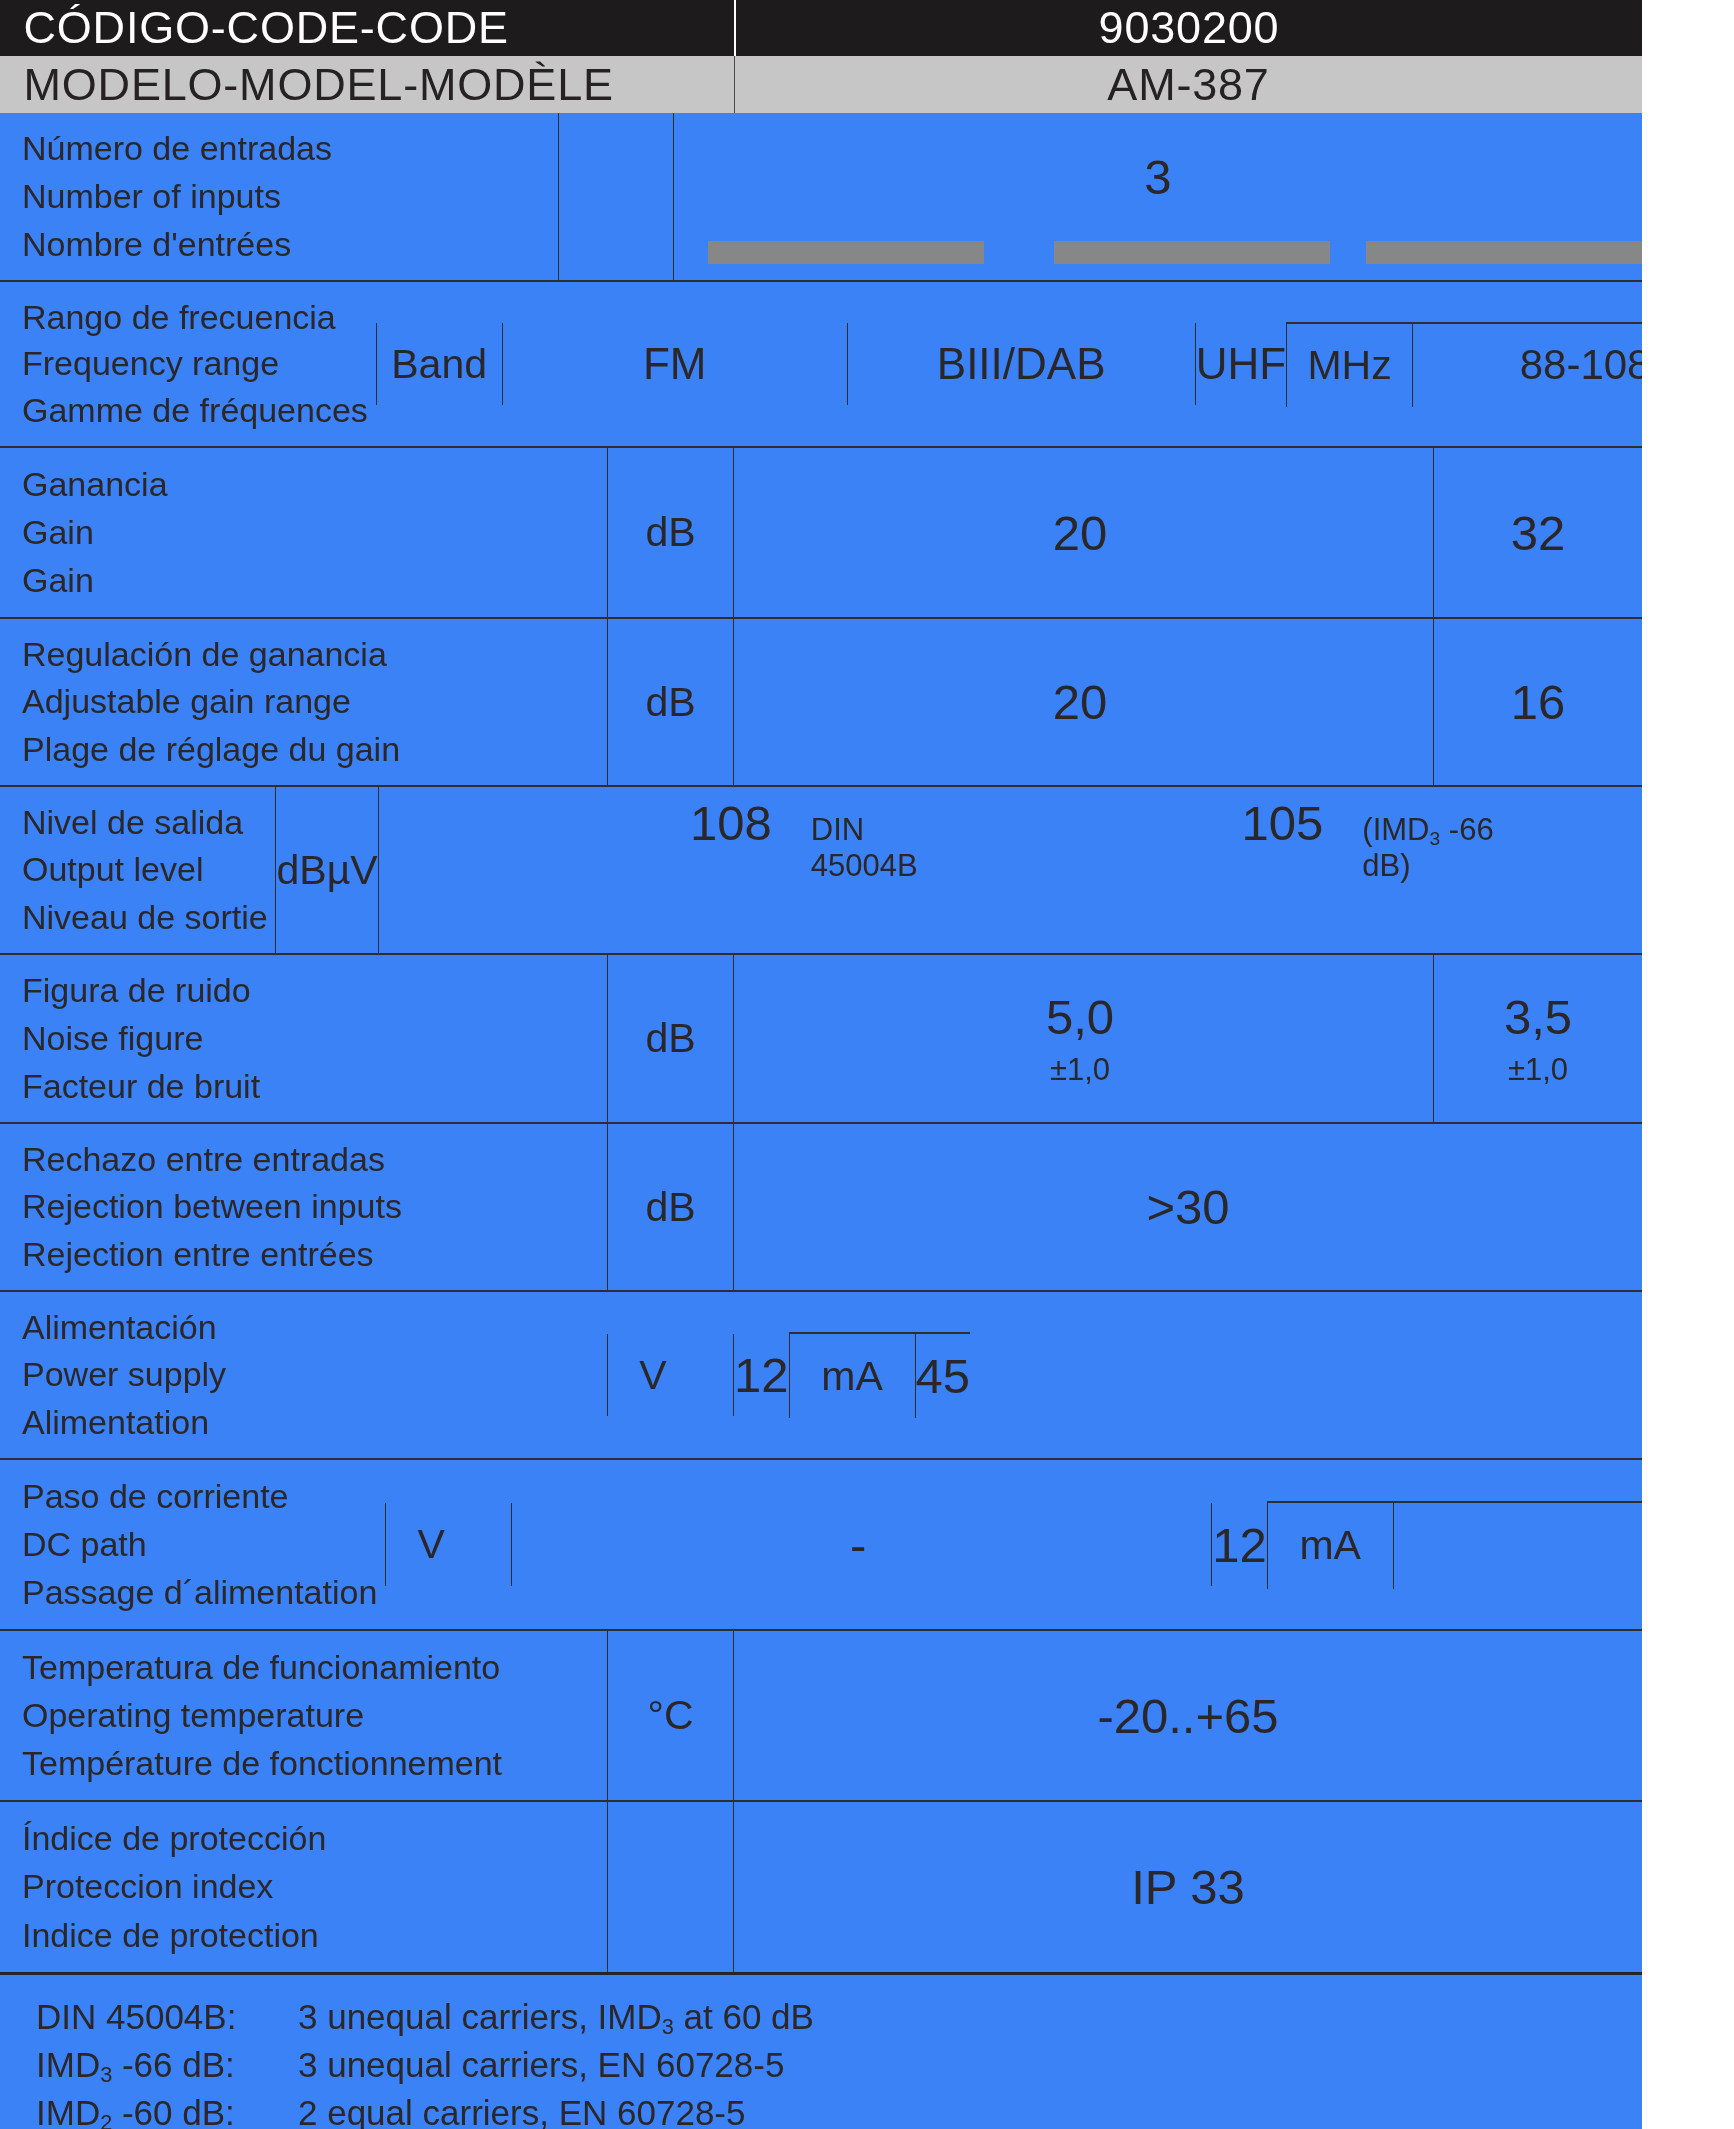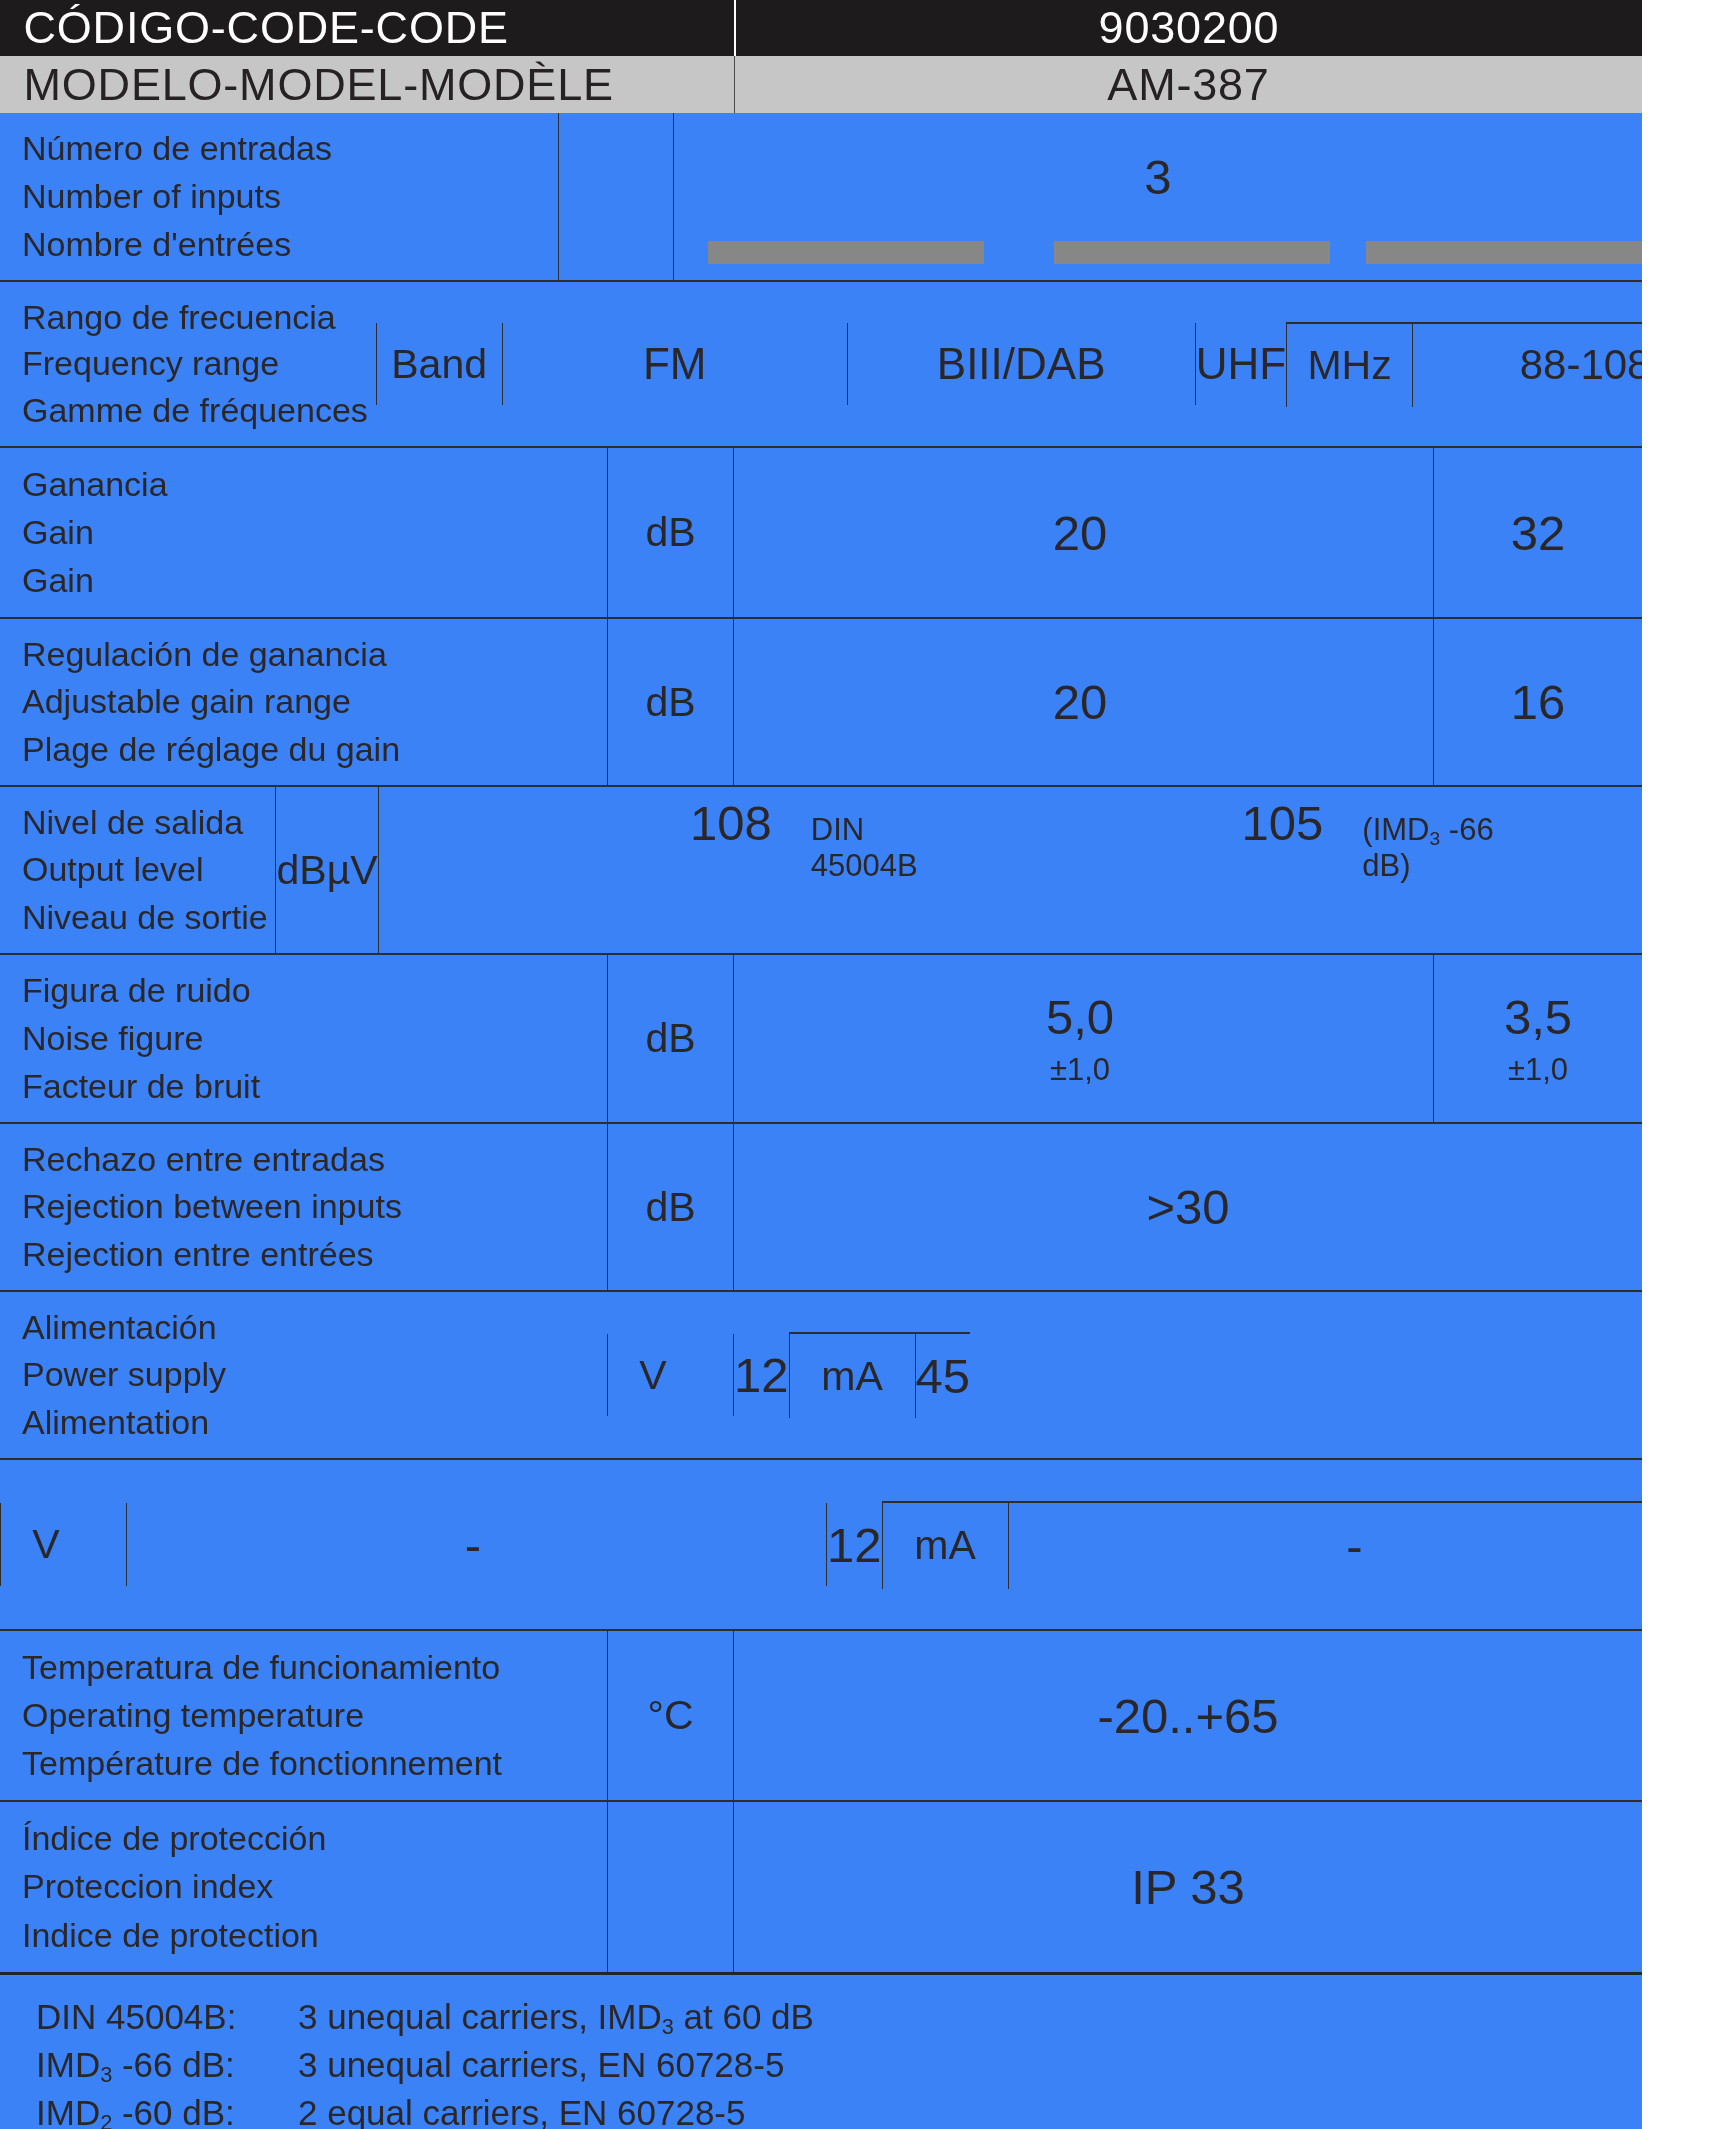--- a/index.html
+++ b/index.html
@@ -238,20 +238,25 @@
         <div class="sub sh110">
           <div class="unit">mA</div>
           <div class="vals">
             <div class="fullval cell-center big">45</div>
           </div>
         </div>
       </div>
     </div>
 
     <div class="row h218">
+      <div class="lbl">
+        <div class="lbl-line">Paso de corriente</div>
+        <div class="lbl-line">DC path</div>
+        <div class="lbl-line">Passage d´alimentation</div>
+      </div>
       <div class="right">
         <div class="sub sh106">
           <div class="unit unit-flex">
             <span>V</span>
             <span class="dc-icon"><span class="dc-solid"></span><span class="dc-dash"></span></span>
           </div>
           <div class="vals">
             <div class="span2 cell-center big">-</div>
             <div class="uhf cell-center big">12</div>
           </div>

